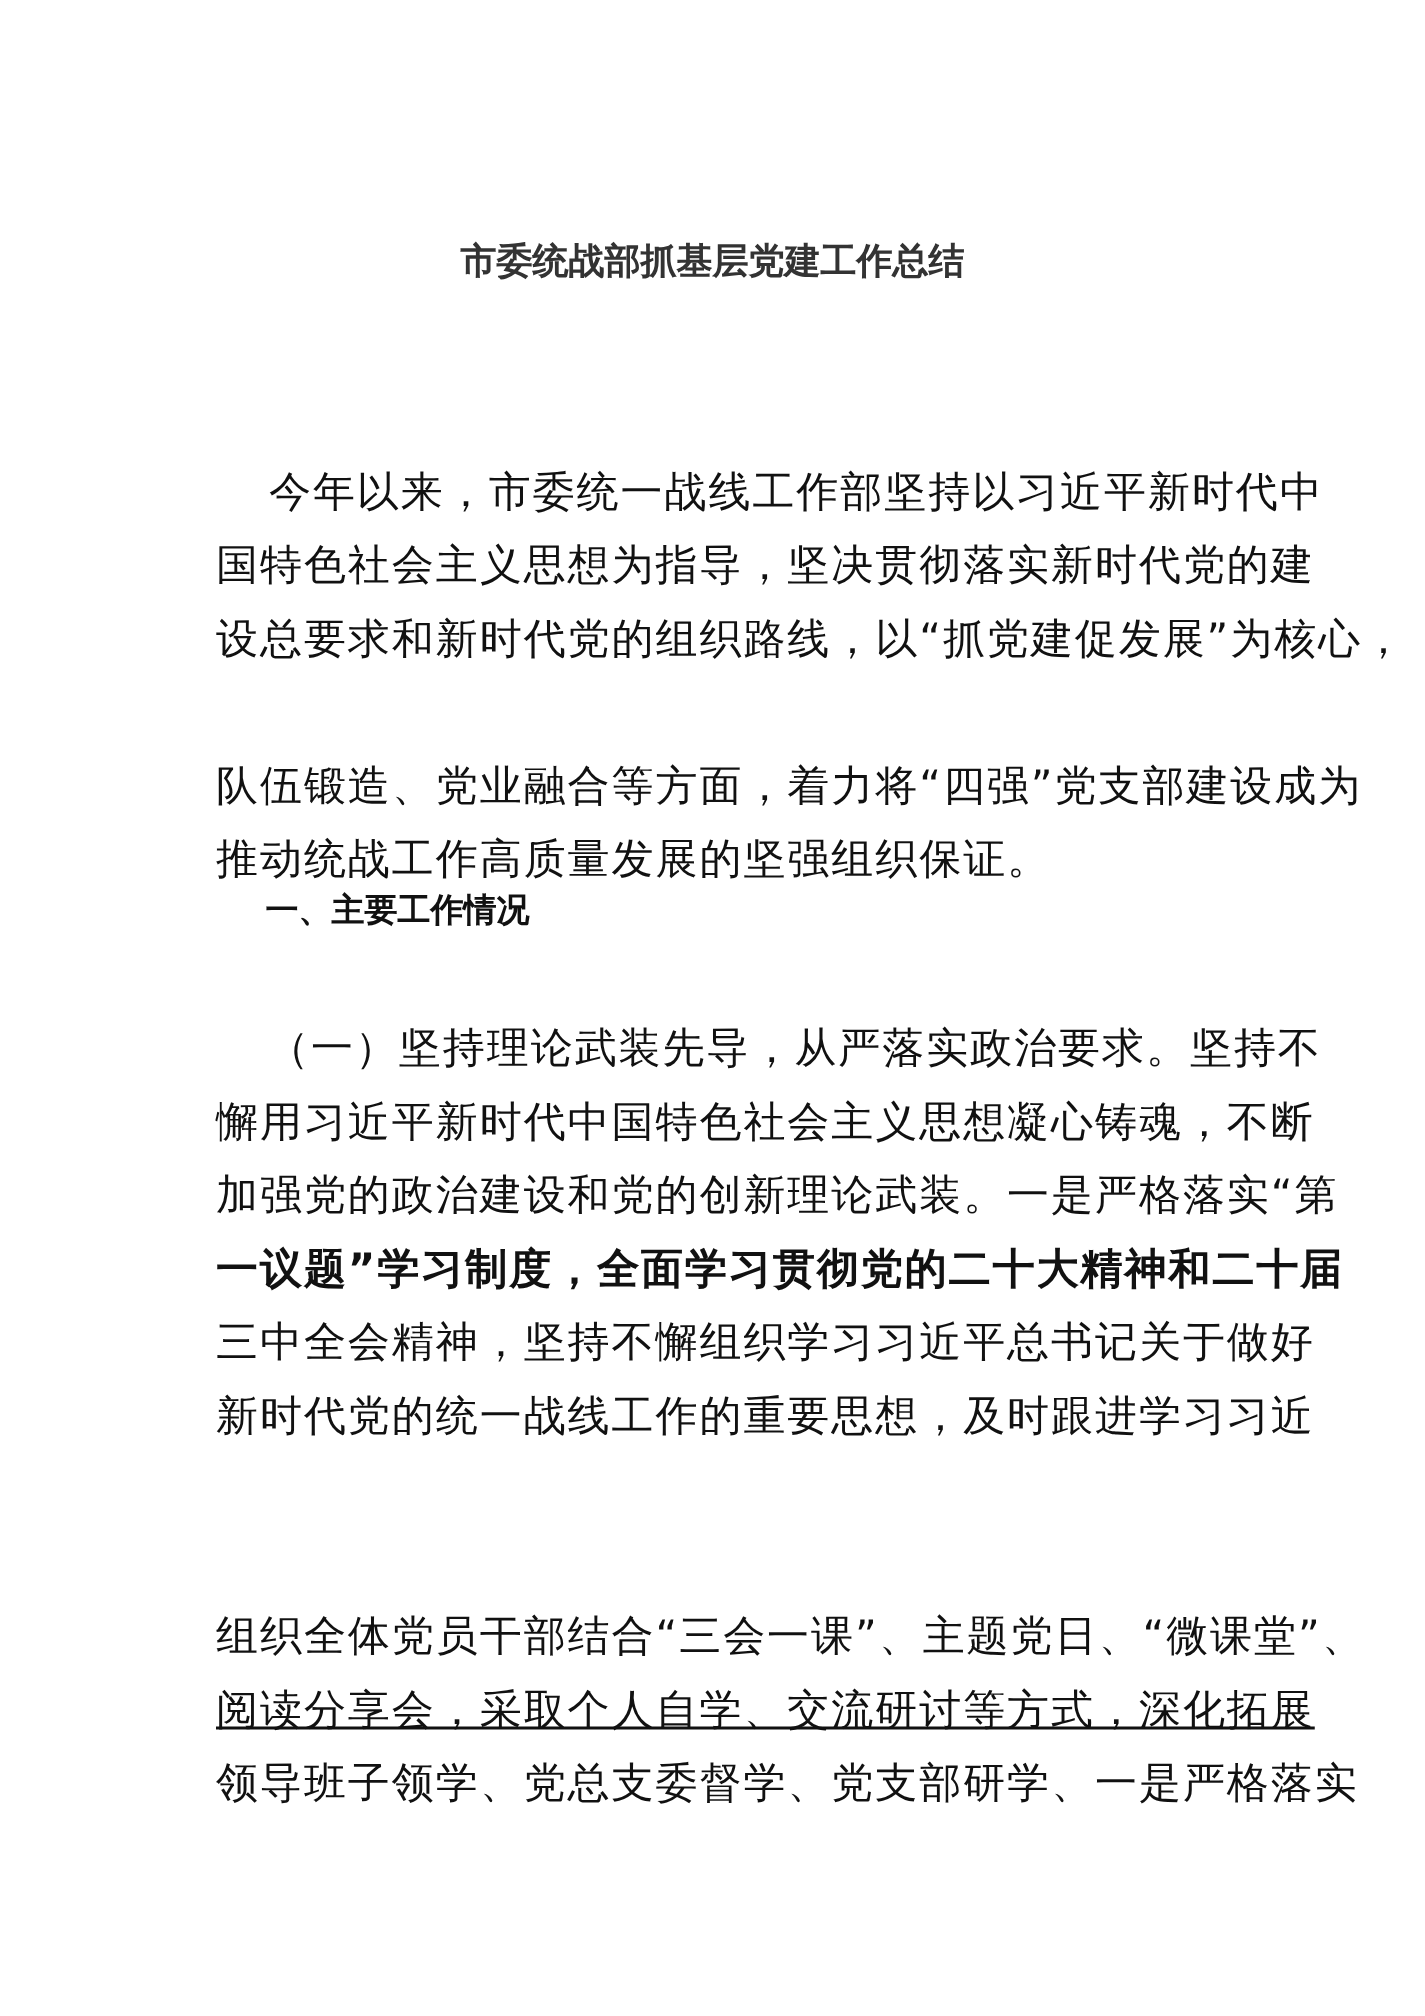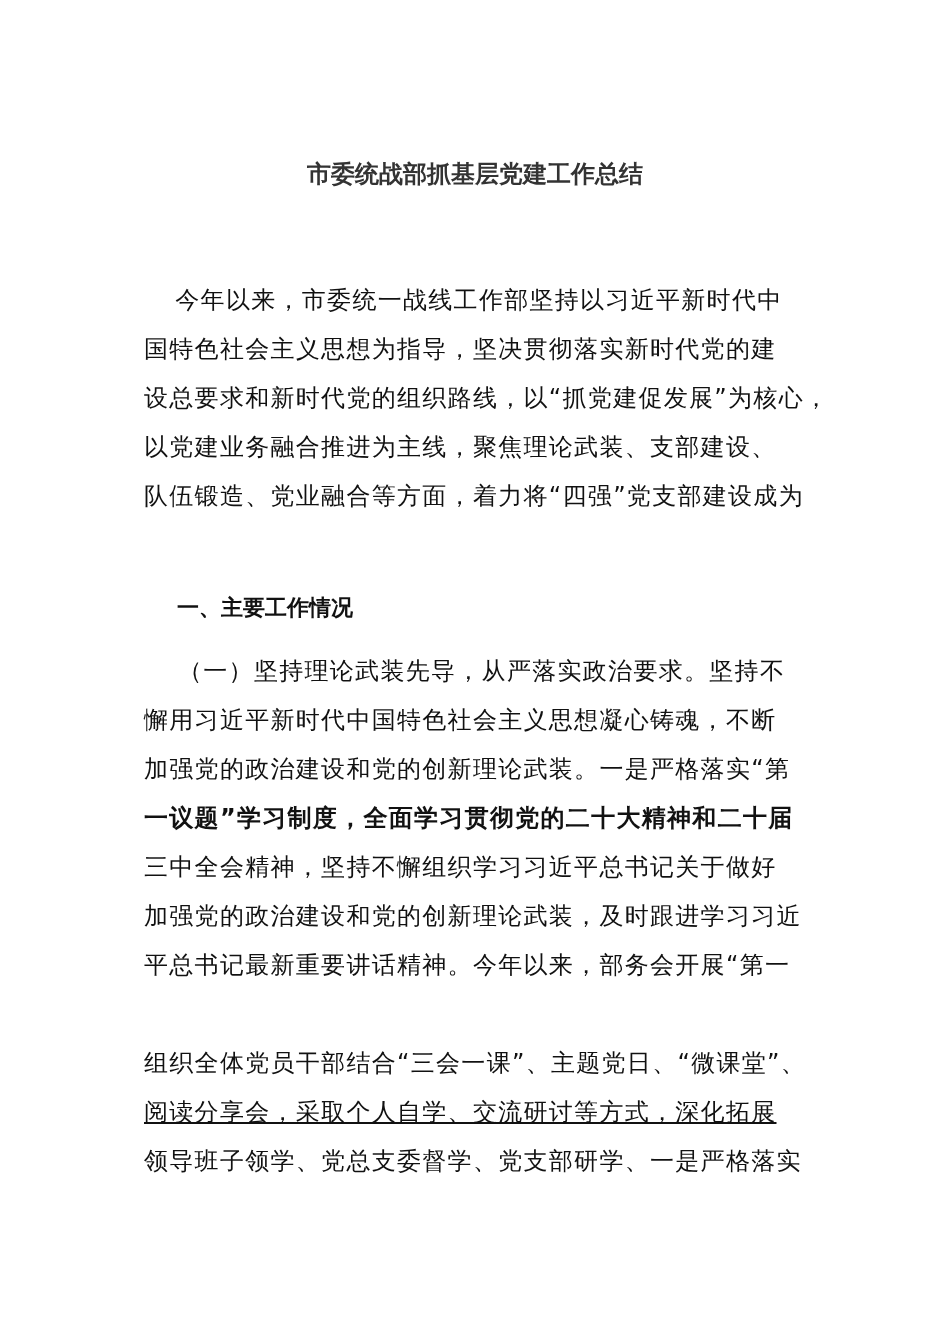--- a/index.html
+++ b/index.html
@@ -31,24 +31,25 @@
       font-size: 24px;
       font-weight: bold;
       color: #333333;
       letter-spacing: 0px;
       line-height: 36px;
     }
     .line {
       position: absolute;
       left: 144px;
       white-space: nowrap;
-      font-size: 24px;
+      font-size: 28px;
       line-height: 36px;
       color: #111111;
       letter-spacing: 1.3px;
+      margin-top: 28px;
     }
     .heading {
       position: absolute;
       left: 177px;
       white-space: nowrap;
       font-size: 22px;
       font-weight: bold;
       line-height: 36px;
       color: #111111;
     }
@@ -56,29 +57,28 @@
 </head>
 <body>
 
 <div class="page">
 
   <div class="title">市委统战部抓基层党建工作总结</div>
 
   <div class="line" style="top:282px; left:150px;">　今年以来，市委统一战线工作部坚持以习近平新时代中</div>
   <div class="line" style="top:331px;">国特色社会主义思想为指导，坚决贯彻落实新时代党的建</div>
   <div class="line" style="top:380px;">设总要求和新时代党的组织路线，以“抓党建促发展”为核心，</div>
-  <div class="line" style="top:429px;">以党建业务融合推进为主线，聚焦理论武装、支部建设、</div>
   <div class="line" style="top:478px;">队伍锻造、党业融合等方面，着力将“四强”党支部建设成为</div>
+  <div class="line" style="top:527px;">推动统战工作高质量发展的坚强组织保证。</div>
 
   <div class="heading" style="top:590px;">一、主要工作情况</div>
 
   <div class="line" style="top:653px; left:178px;">（一）坚持理论武装先导，从严落实政治要求。坚持不</div>
   <div class="line" style="top:702px;">懈用习近平新时代中国特色社会主义思想凝心铸魂，不断</div>
   <div class="line" style="top:751px;">加强党的政治建设和党的创新理论武装。一是严格落实“第</div>
   <div class="line" style="top:800px;font-weight:bold;">一议题”学习制度，全面学习贯彻党的二十大精神和二十届</div>
   <div class="line" style="top:849px;">三中全会精神，坚持不懈组织学习习近平总书记关于做好</div>
-  <div class="line" style="top:898px;">加强党的政治建设和党的创新理论武装，及时跟进学习习近</div>
-  <div class="line" style="top:947px;">平总书记最新重要讲话精神。今年以来，部务会开展“第一</div>
+  <div class="line" style="top:898px;">新时代党的统一战线工作的重要思想，及时跟进学习习近</div>
   <div class="line" style="top:1045px;">组织全体党员干部结合“三会一课”、主题党日、“微课堂”、</div>
   <div class="line" style="top:1094px;text-decoration:underline;">阅读分享会，采取个人自学、交流研讨等方式，深化拓展</div>
   <div class="line" style="top:1143px;">领导班子领学、党总支委督学、党支部研学、一是严格落实</div>
 
 </div>
 
 </body></html>

